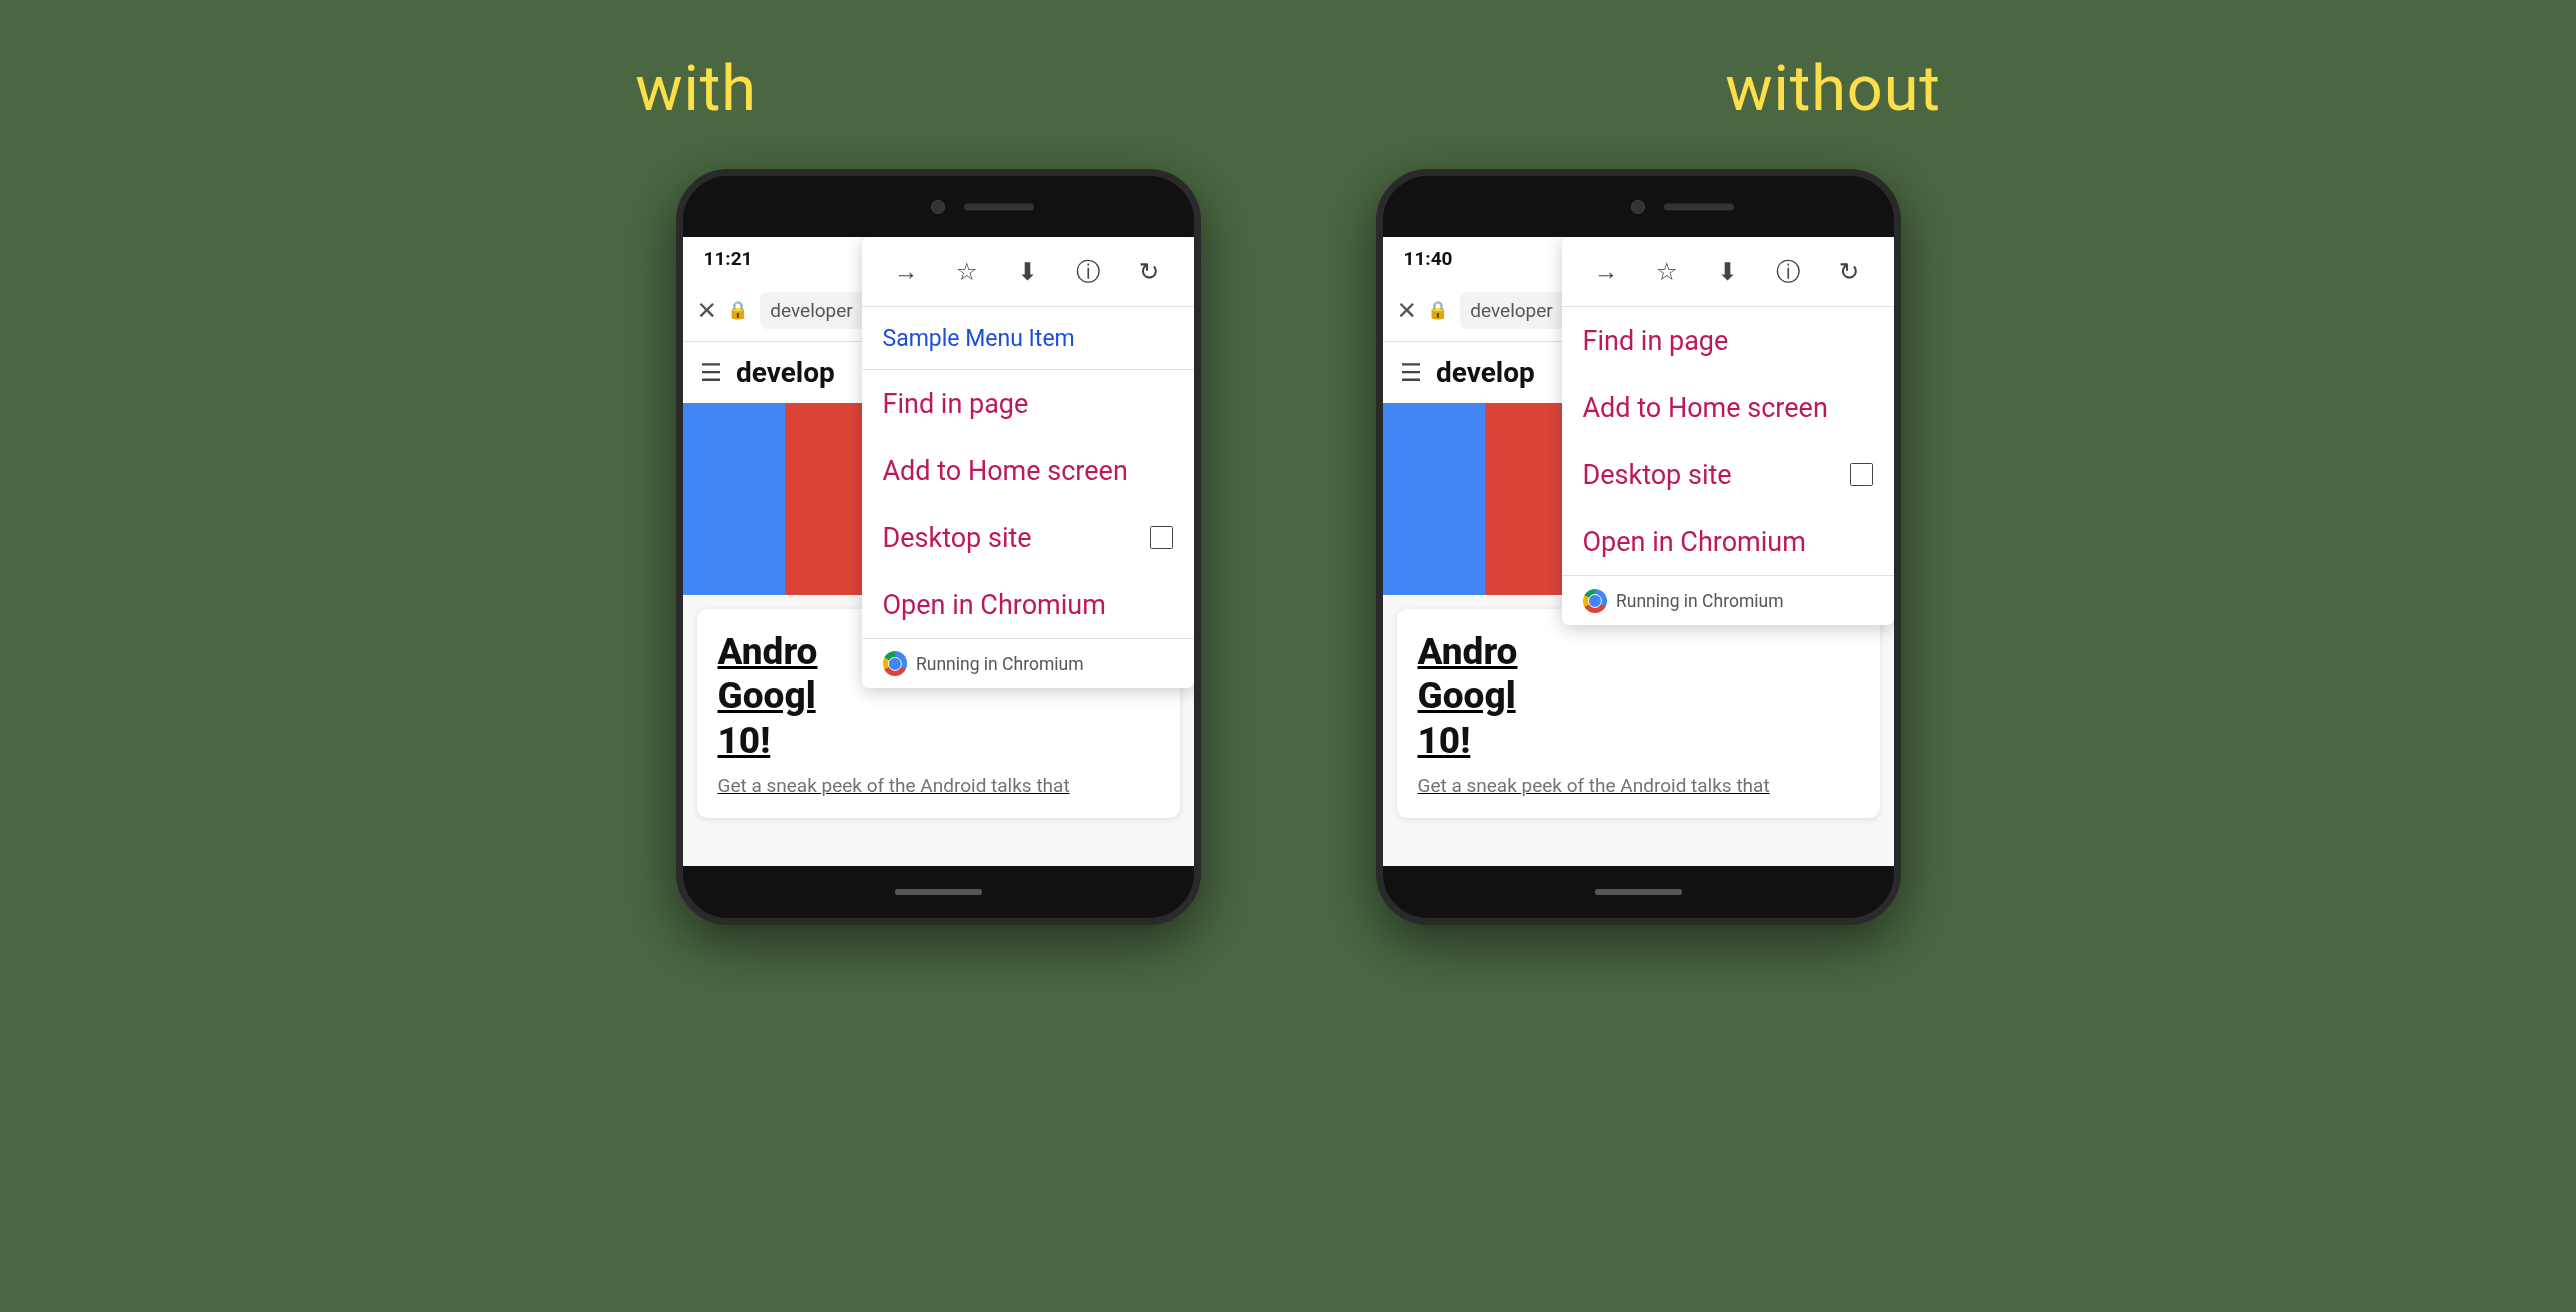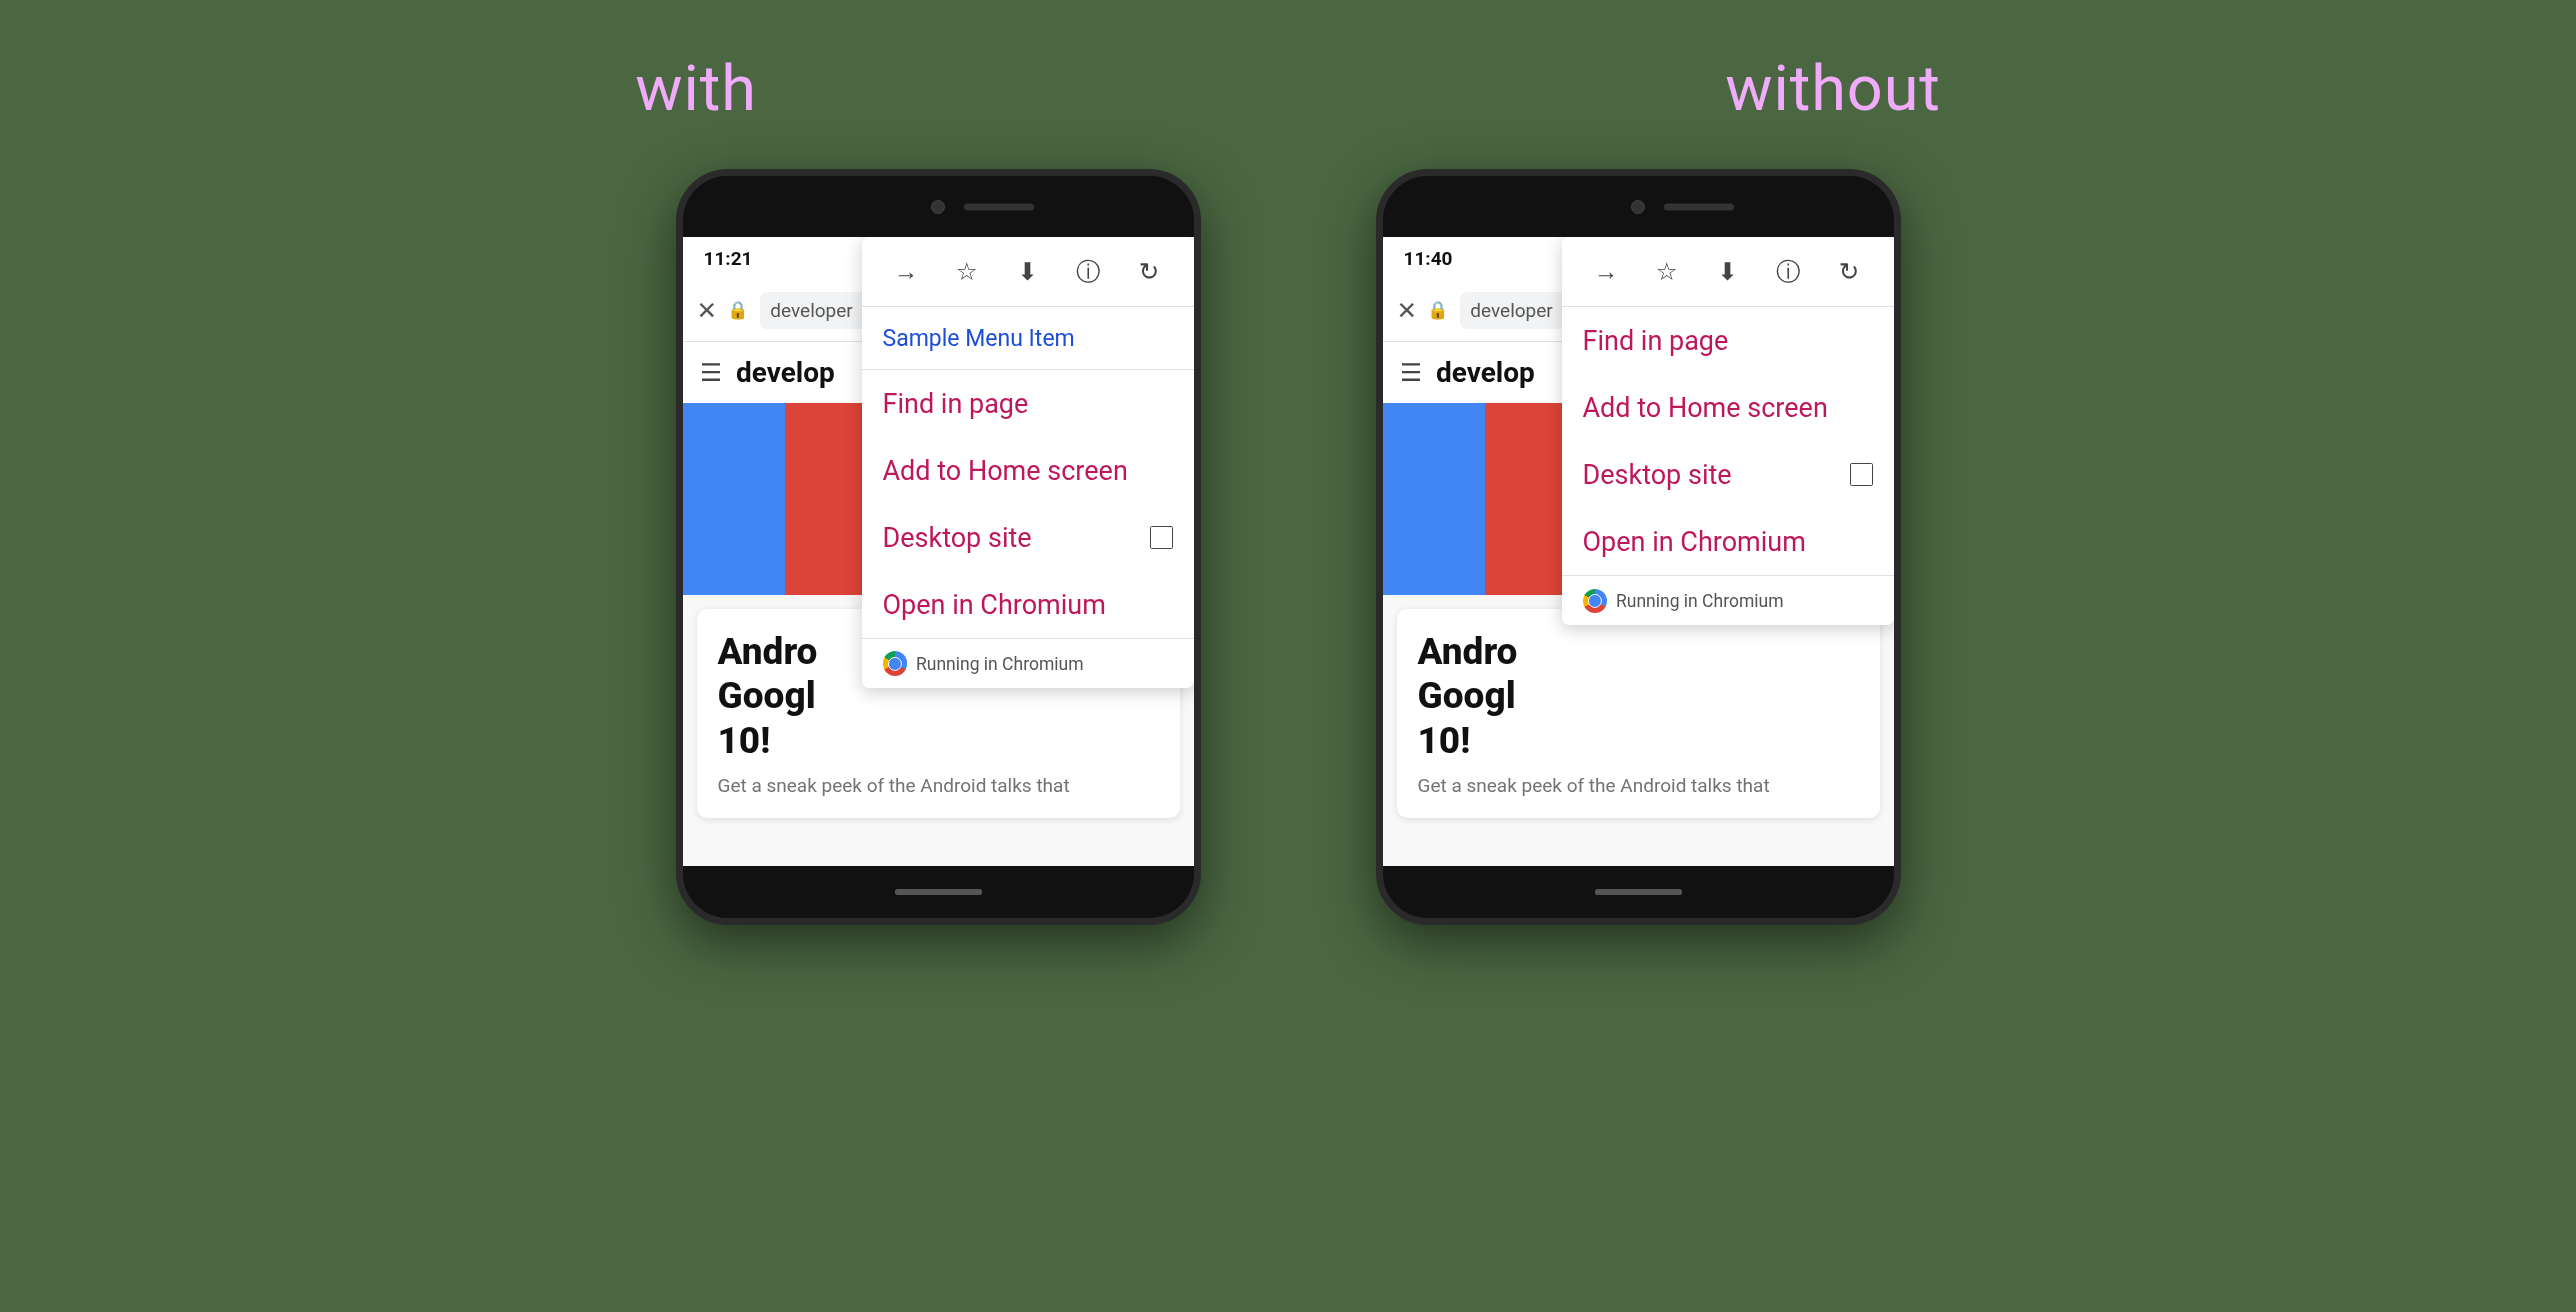--- a/index.html
+++ b/index.html
@@ -19,21 +19,21 @@
     .labels-row {
       display: flex;
       width: 2274px;
       justify-content: space-around;
       margin-top: 52px;
       margin-bottom: 44px;
     }
 
     .label-text {
       font-size: 63px;
-      color: #f0abfc;
+      color: #fde047;
       font-weight: 400;
       letter-spacing: 0.9px;
     }
 
     .phones-row {
       display: flex;
       gap: 175px;
       align-items: flex-start;
       justify-content: center;
     }
@@ -274,20 +274,21 @@
     .bar-green { background: #0F9D58; flex: 1; }
     .bar-yellow { background: #F4B400; flex: 1; }
     .bar-black { background: #111; flex: 1; }
 
     .article-box {
       background: white;
       border-radius: 10.5px;
       padding: 21px;
       margin: 14px;
       box-shadow: 0 1.7px 7px rgba(0,0,0,0.1);
+      text-decoration: underline;
     }
 
     .article-heading {
       font-size: 37px;
       font-weight: 800;
       color: #111;
       line-height: 1.2;
     }
 
     .article-sub {

